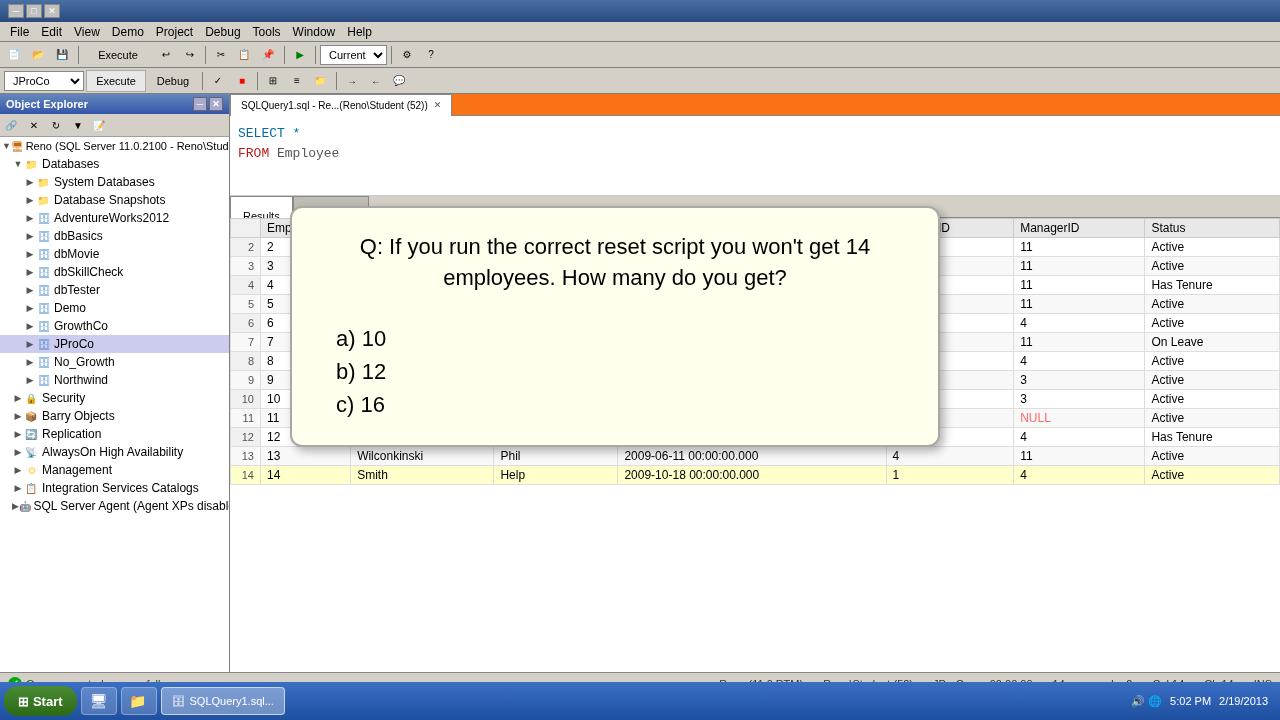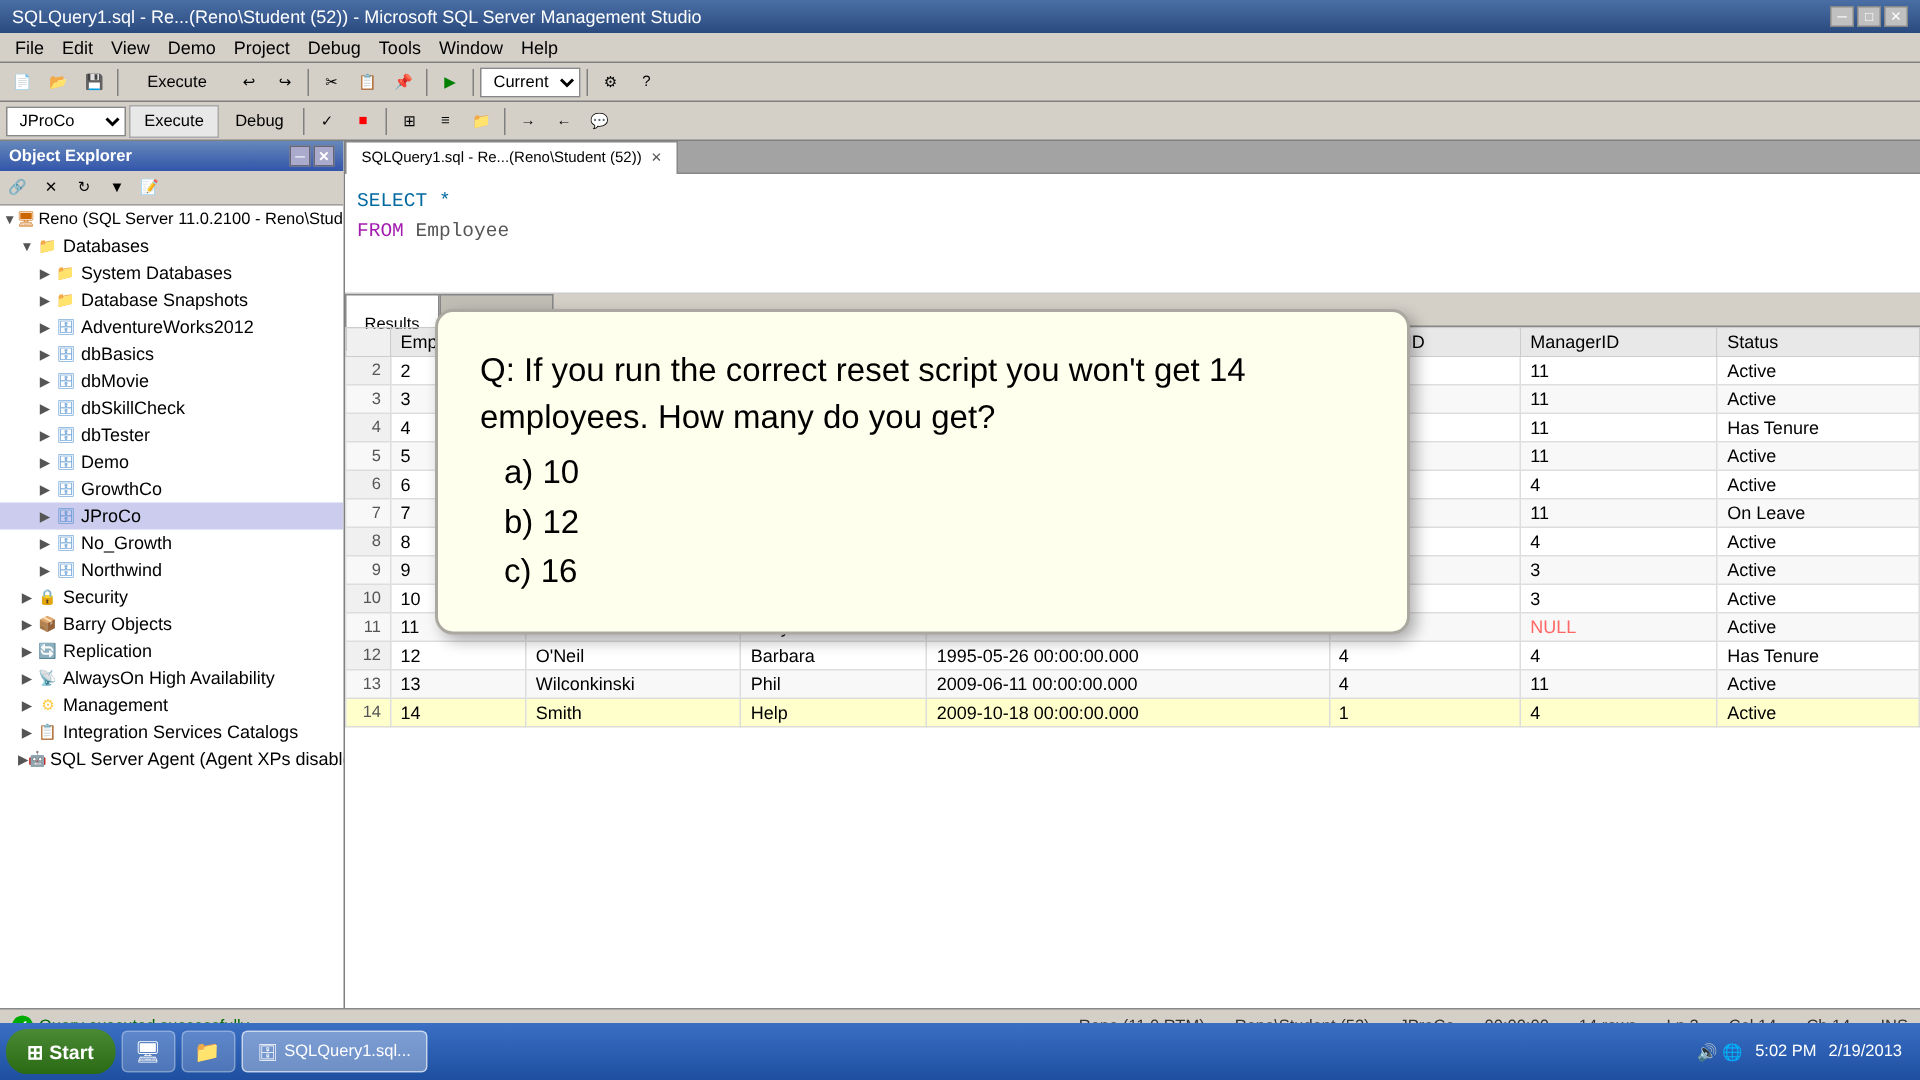--- a/index.html
+++ b/index.html
@@ -198,21 +198,21 @@
 
     
     .query-area {
       flex: 1;
       display: flex;
       flex-direction: column;
       background: #f0f0f0;
     }
 
     .tab-bar {
-      background: #a3a3a3;
+      background: #f97316;
       display: flex;
       border-bottom: 1px solid #888;
       height: 22px;
       align-items: center;
     }
     .tab {
       background: #c0bdb5;
       border: 1px solid #888;
       border-bottom: none;
       padding: 2px 10px;
@@ -285,21 +285,22 @@
       border: 2px solid #aaa8a0;
       border-radius: 12px;
       padding: 24px 28px;
       z-index: 100;
       box-shadow: 4px 4px 10px rgba(0,0,0,0.3);
     }
     .quiz-question {
       font-size: 22px;
       font-weight: normal;
       line-height: 1.4;
-      margin-bottom: 4px;
+      margin-bottom: 28px;
+      text-align: center;
     }
     .quiz-option {
       font-size: 22px;
       line-height: 1.5;
       margin-left: 16px;
     }
 
     .results-tabs {
       display: flex;
       background: #d4d0c8;
@@ -463,21 +464,20 @@
     .results-table::-webkit-scrollbar-track { background: #f0f0f0; }
     .results-table::-webkit-scrollbar-thumb { background: #aaa; border: 1px solid #888; }
 
     .indent1 { padding-left: 12px; }
     .indent2 { padding-left: 24px; }
   </style>
 </head>
 <body>
 
 <div class="title-bar">
-  <span class="title-bar-text">SQLQuery1.sql - Re...(Reno\Student (52)) - Microsoft SQL Server Management Studio</span>
   <div class="title-bar-buttons">
     <div class="title-bar-btn">─</div>
     <div class="title-bar-btn">□</div>
     <div class="title-bar-btn">✕</div>
   </div>
 </div>
 
 <div class="menu-bar">
   <span class="menu-item">File</span>
   <span class="menu-item">Edit</span>
@@ -667,21 +667,21 @@
         <span style="font-size:10px;">SQLQuery1.sql - Re...(Reno\Student (52))</span>
         <span class="tab-close">✕</span>
       </div>
     </div>
 
     <div class="query-editor">
       <div class="query-line">
         <span class="kw-blue" style="color:#0369a1;">SELECT *</span>
       </div>
       <div class="query-line">
-        <span class="kw-blue" style="color:#a21caf;">FROM </span><span class="kw-gray" style="color:#555;">Employee</span>
+        <span class="kw-blue" style="color:#b91c1c;">FROM </span><span class="kw-gray" style="color:#555;">Employee</span>
       </div>
     </div>
 
 
     <div class="results-area">
 
       <div class="quiz-popup">
         <div class="quiz-question">Q: If you run the correct reset script you won't get 14 employees. How many do you get?</div>
         <div class="quiz-option">a) 10</div>
         <div class="quiz-option">b) 12</div>

